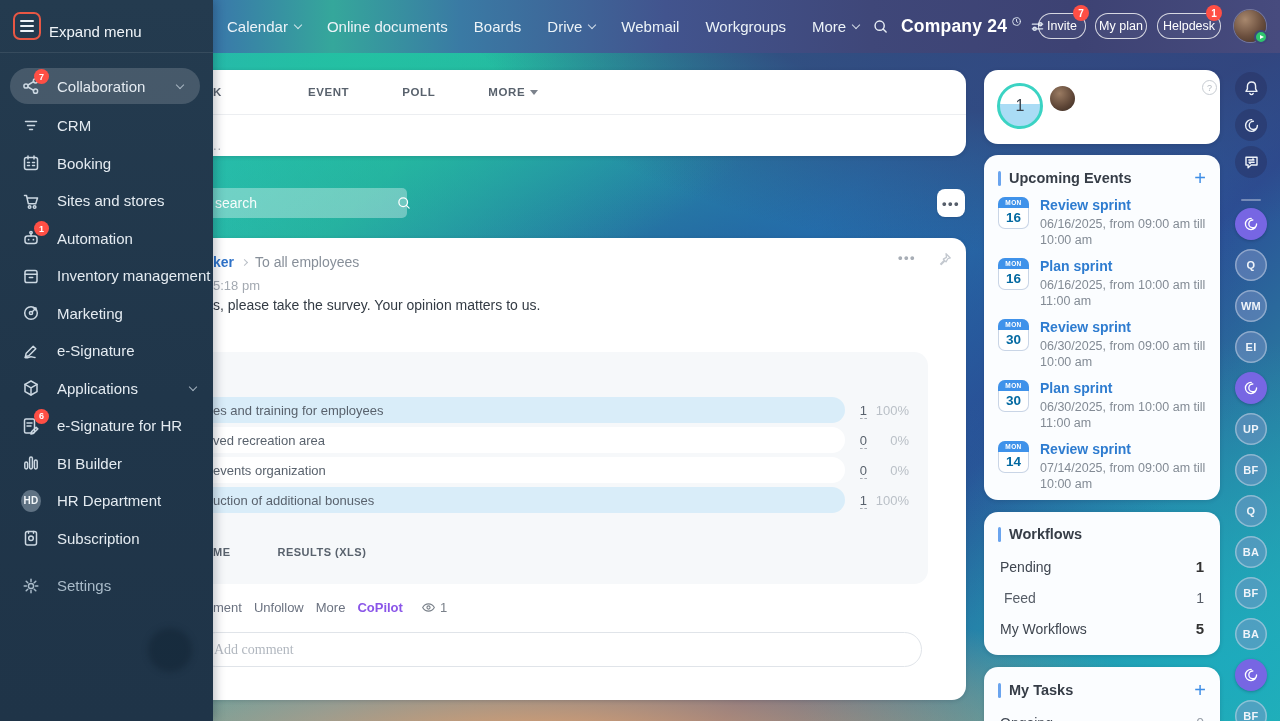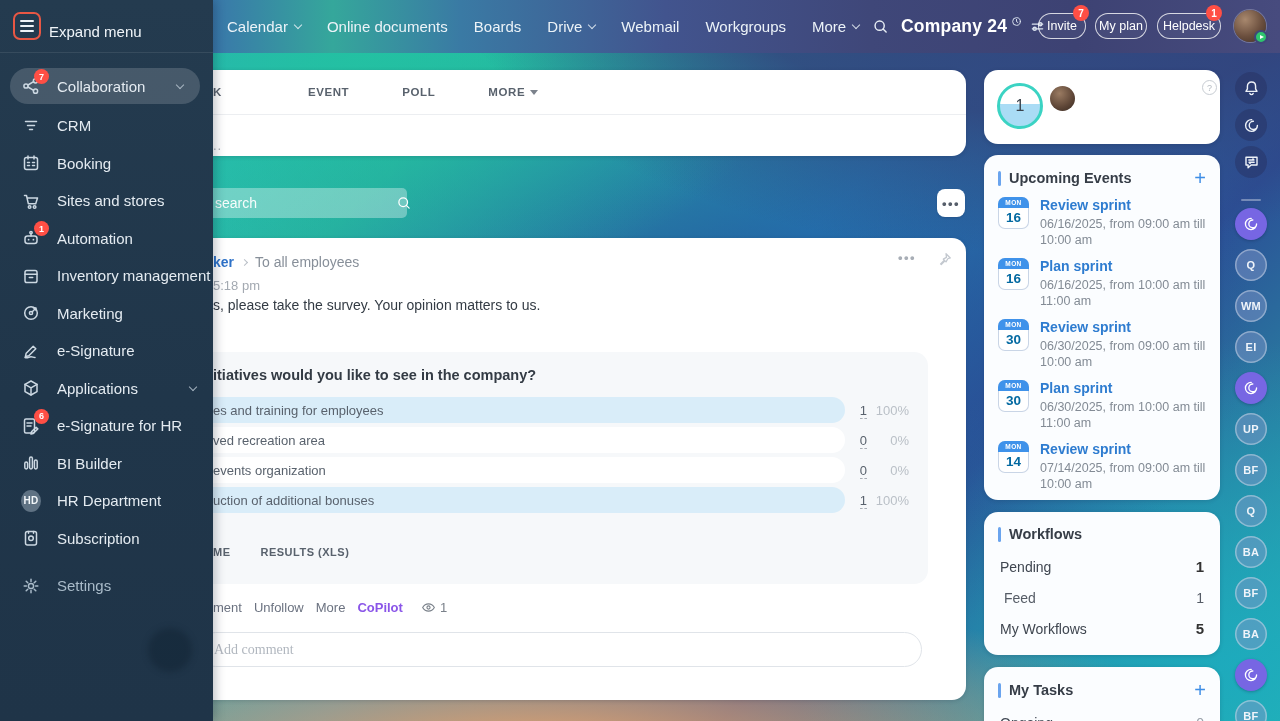--- a/index.html
+++ b/index.html
@@ -79,21 +79,21 @@
 .post-body{position:absolute;left:15px;top:59px;font-size:14px;color:#333b44}
 .poll{position:absolute;left:0;top:114px;width:730px;height:232px;background:#f6f8fa;border-radius:14px}
 .poll-q{position:absolute;left:15px;top:15px;font-size:14.5px;font-weight:bold;color:#333b44}
 .poll-rows{position:absolute;left:0;top:45px;right:0}
 .poll-row{display:flex;align-items:center;height:26px;margin-bottom:4px}
 .poll-bar{width:647px;height:26px;border-radius:13px;background:#fff;display:flex;align-items:center;padding-left:15px;font-size:13px;color:#59626d;flex:none;cursor:pointer}
 .poll-row.hl .poll-bar{background:#d9edf9}
 .poll-votes{width:22px;text-align:right;font-size:13px;color:#59626d;flex:none}
 .poll-votes b{font-weight:400;border-bottom:1px dashed #a8aeb6;cursor:pointer}
 .poll-pct{width:42px;text-align:right;font-size:13px;color:#bac0c7;flex:none}
-.poll-footer{position:absolute;left:15px;top:194px;display:flex;gap:30px}
+.poll-footer{position:absolute;left:15px;top:194px;display:flex;gap:47px}
 .poll-link{font-size:11px;font-weight:bold;letter-spacing:.5px;color:#59626d;cursor:pointer}
 .actions{position:absolute;left:15px;top:362px;display:flex;align-items:center;gap:12px;font-size:13px;color:#6b7280}
 .action{cursor:pointer}
 .action.accent{color:#8a55e8;font-weight:bold}
 .views{display:flex;align-items:center;gap:4px;margin-left:6px;color:#7a818a}
 .comment-wrap{position:absolute;left:0;top:394px;width:724px;height:35px}
 .comment-wrap input{width:100%;height:100%;border:1px solid #e0e4e9;border-radius:18px;padding-left:15px;font-size:14px;color:#555;outline:none;font-family:Liberation Serif, serif}
 .comment-wrap input::placeholder{color:#b1b7bf}
 
 
@@ -236,21 +236,20 @@
   <div class="post-dots">•••</div>
   <span class="post-pin">
     <svg class="i" width="17" height="17" viewBox="0 0 20 20" fill="none" stroke="currentColor" stroke-width="1.5" stroke-linejoin="round" stroke-linecap="round">
         <path d="M11.8 3.2l5 5-2.9.9-2.1 3.7-1.2-1.2-4.4 4.4-.8-.8 4.4-4.4-1.2-1.2 3.7-2.1z"></path>
       </svg>
   </span>
   <div class="post-time">5:18 pm</div>
   <div class="post-body">s, please take the survey. Your opinion matters to us.</div>
 
   <div class="poll">
-    <div class="poll-q">itiatives would you like to see in the company?</div>
     <div class="poll-rows" id="poll-rows">
         <div class="poll-row hl">
     <div class="poll-bar">es and training for employees</div>
     <div class="poll-votes"><b>1</b></div>
     <div class="poll-pct">100%</div>
   </div>
         <div class="poll-row">
     <div class="poll-bar">ved recreation area</div>
     <div class="poll-votes"><b>0</b></div>
     <div class="poll-pct">0%</div>

